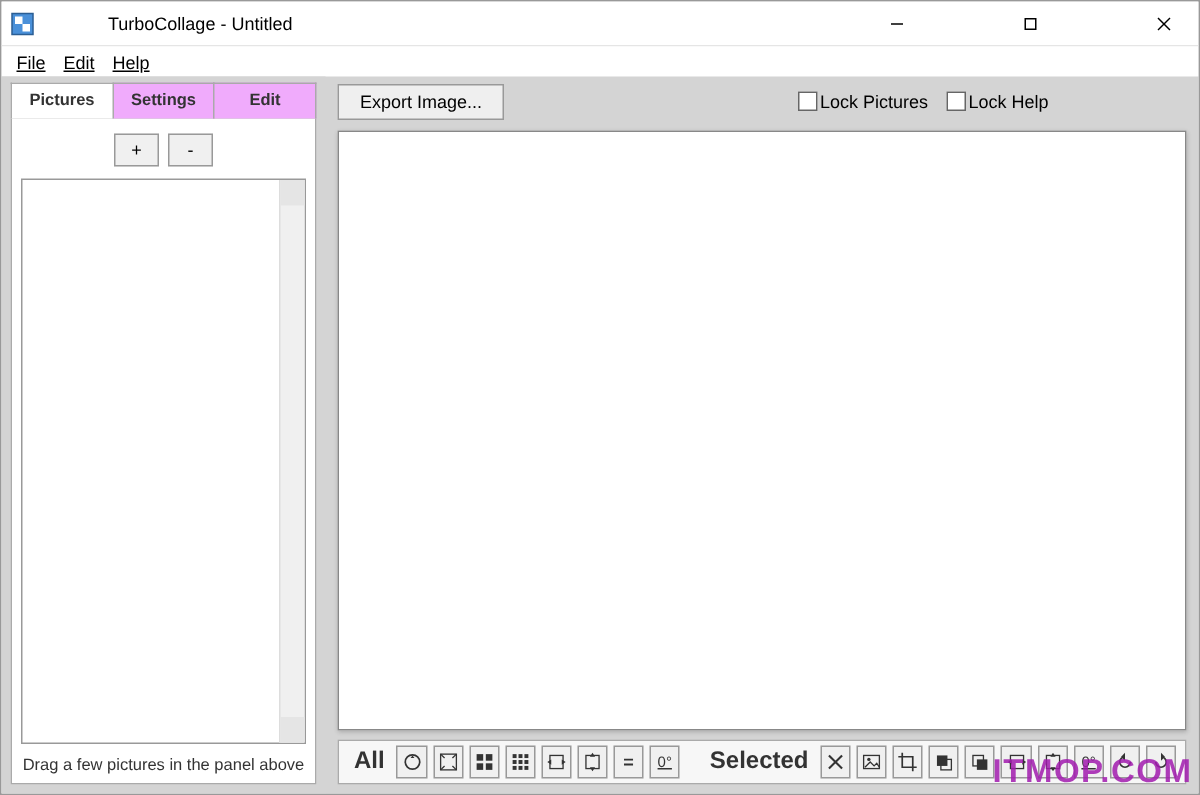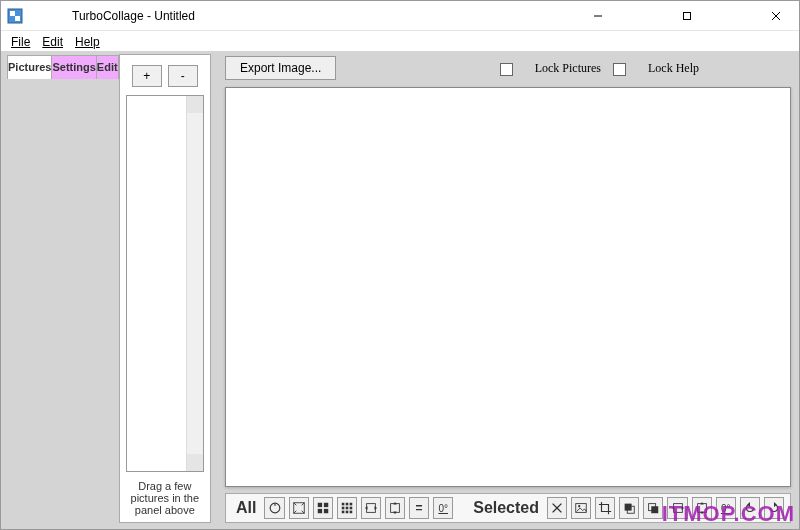--- a/index.html
+++ b/index.html
@@ -55,21 +55,21 @@
     top: 50px; bottom: 0;
     background: #d4d4d4;
     display: flex;
   }
   
   .leftpanel {
     width: 216px;
     background: #d4d4d4;
     padding: 4px 6px 6px 6px;
     display: flex;
-    flex-direction: row;
+    flex-direction: column;
   }
   .tabs {
     display: flex;
     height: 24px;
   }
   .tab {
     flex: 1;
     border: 1px solid #aaa;
     border-bottom: none;
     background: #f0abfc;
@@ -155,24 +155,23 @@
   .exportbtn {
     height: 24px;
     padding: 0 14px;
     border: 1px solid #999;
     background: #efefef;
     line-height: 22px;
     font-size: 12px;
   }
   .chk {
     display: inline-flex;
-    align-items: flex-end;
-    gap: 22px;
+    align-items: flex-start;
+    gap: 2px;
     font-size: 12px;
-    font-family: Liberation Serif, serif;
   }
   .chk .box {
     width: 13px; height: 13px;
     border: 1px solid #666;
     background: #fff;
   }
   .canvaswrap {
     flex: 1;
     border: 1px solid #888;
     background: #fff;

